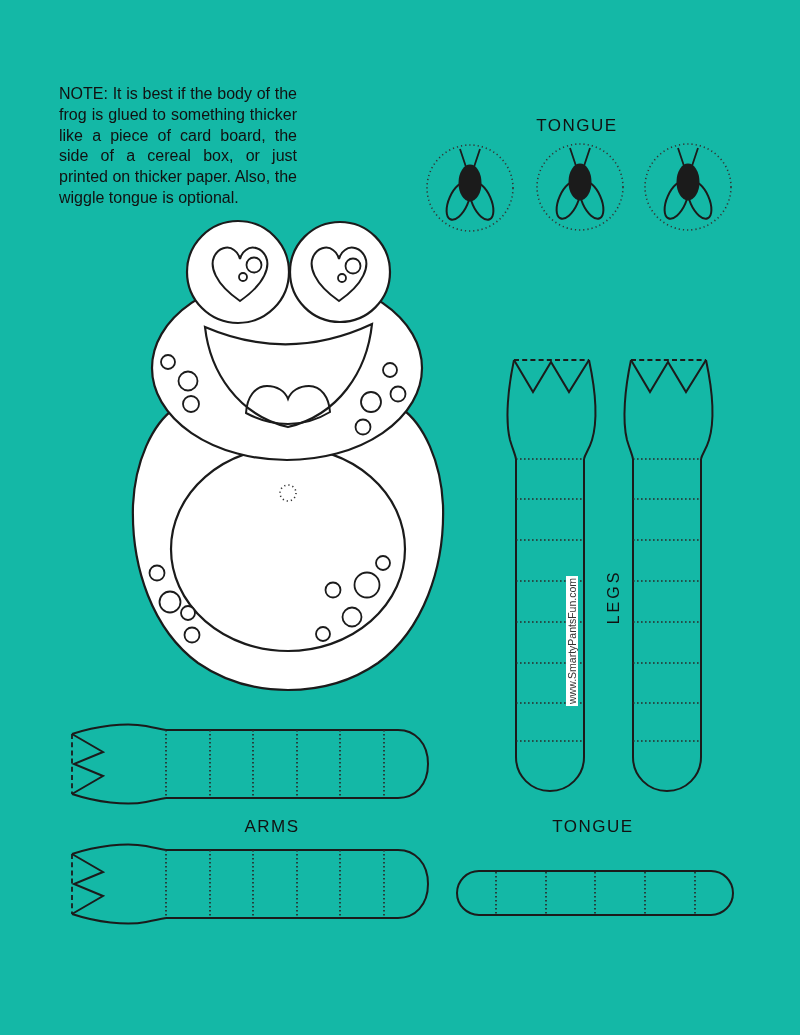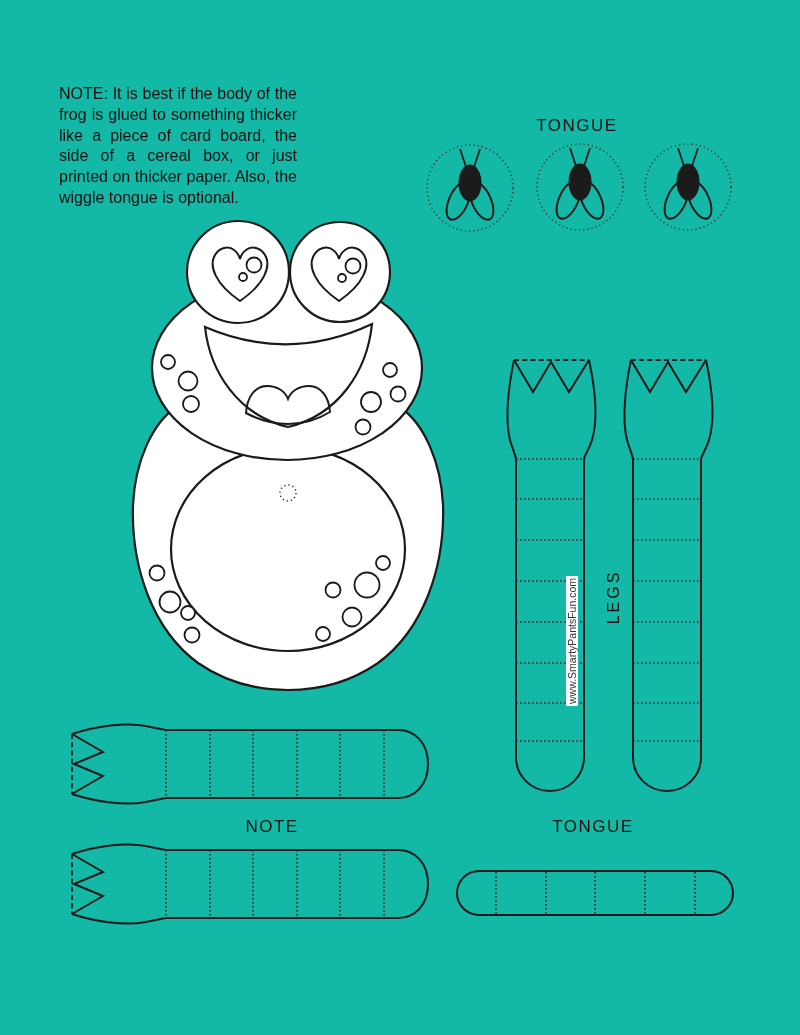--- a/index.html
+++ b/index.html
@@ -137,16 +137,16 @@
   </svg>
 
   <div class="note">NOTE: It is best if the body of the frog is glued to something thicker like a piece of card board, the side of a cereal box, or just printed on thicker paper. Also, the wiggle tongue is optional.</div>
 
   <div class="txt seclabel" style="left:577px;top:126px;">TONGUE</div>
 
   <div class="txt seclabel-rot" style="left:614px;top:597px;">LEGS</div>
 
   <div class="txt credit" style="left:572px;top:641px;position:absolute;">www.SmartyPantsFun.com</div>
 
-  <div class="txt seclabel" style="left:272px;top:827px;">NOTE</div>
+  <div class="txt seclabel" style="left:272px;top:827px;">ARMS</div>
 
   <div class="txt seclabel" style="left:593px;top:827px;">TONGUE</div>
 </div>
 
 </body></html>

